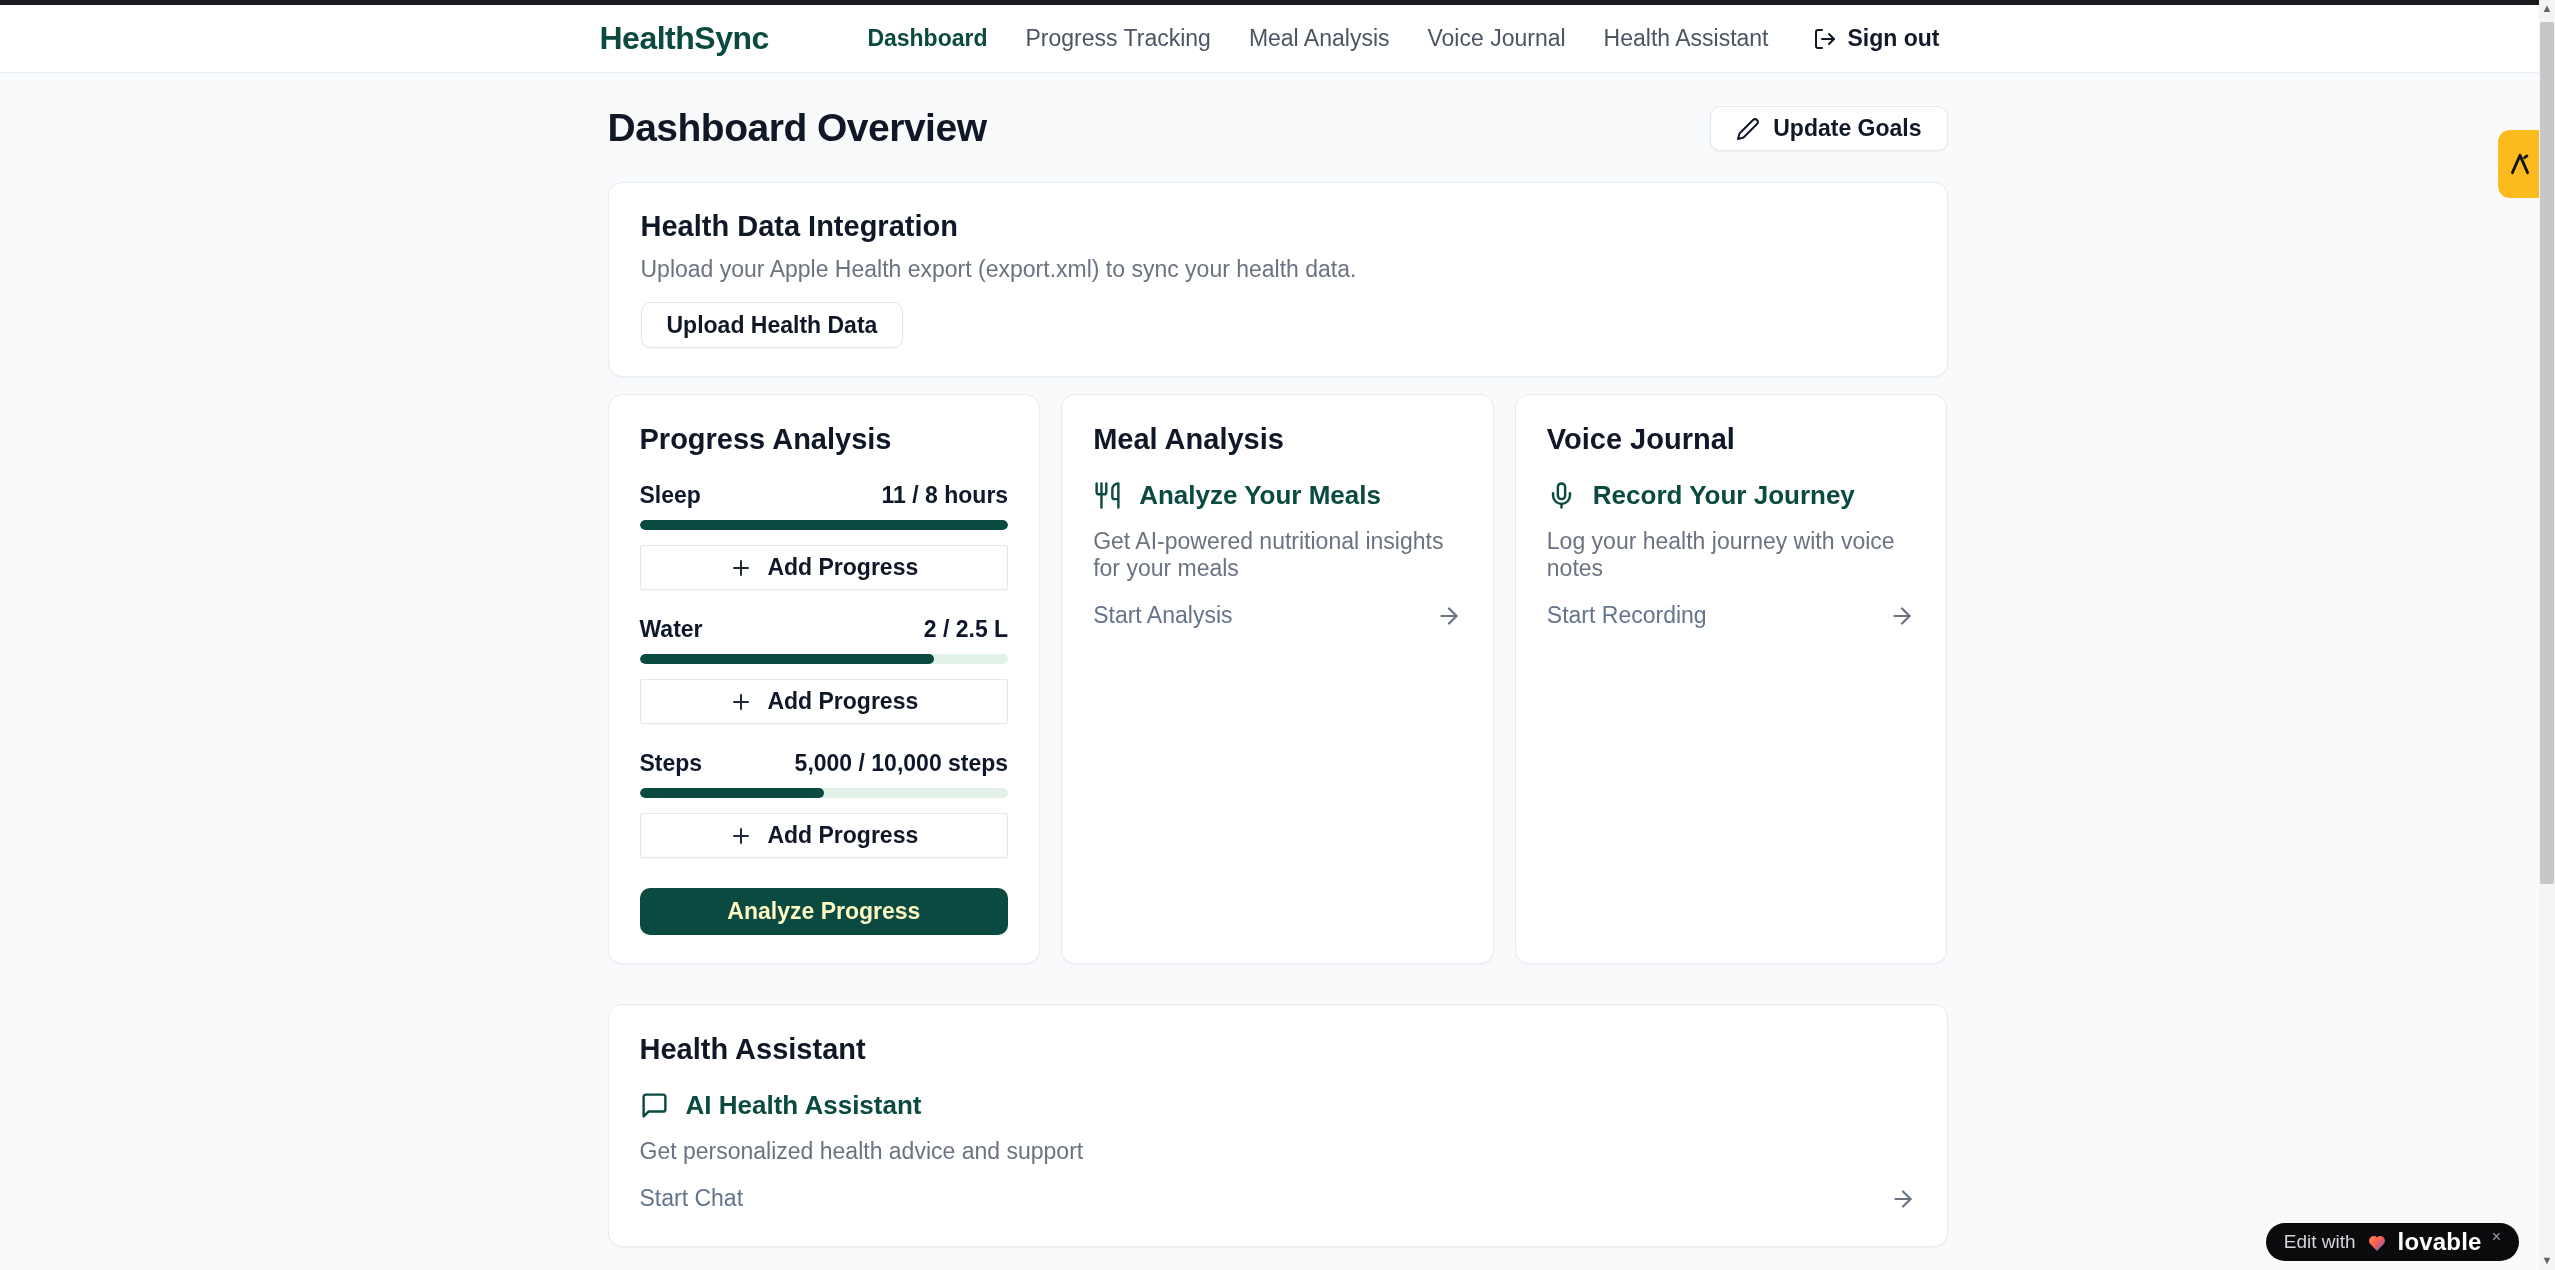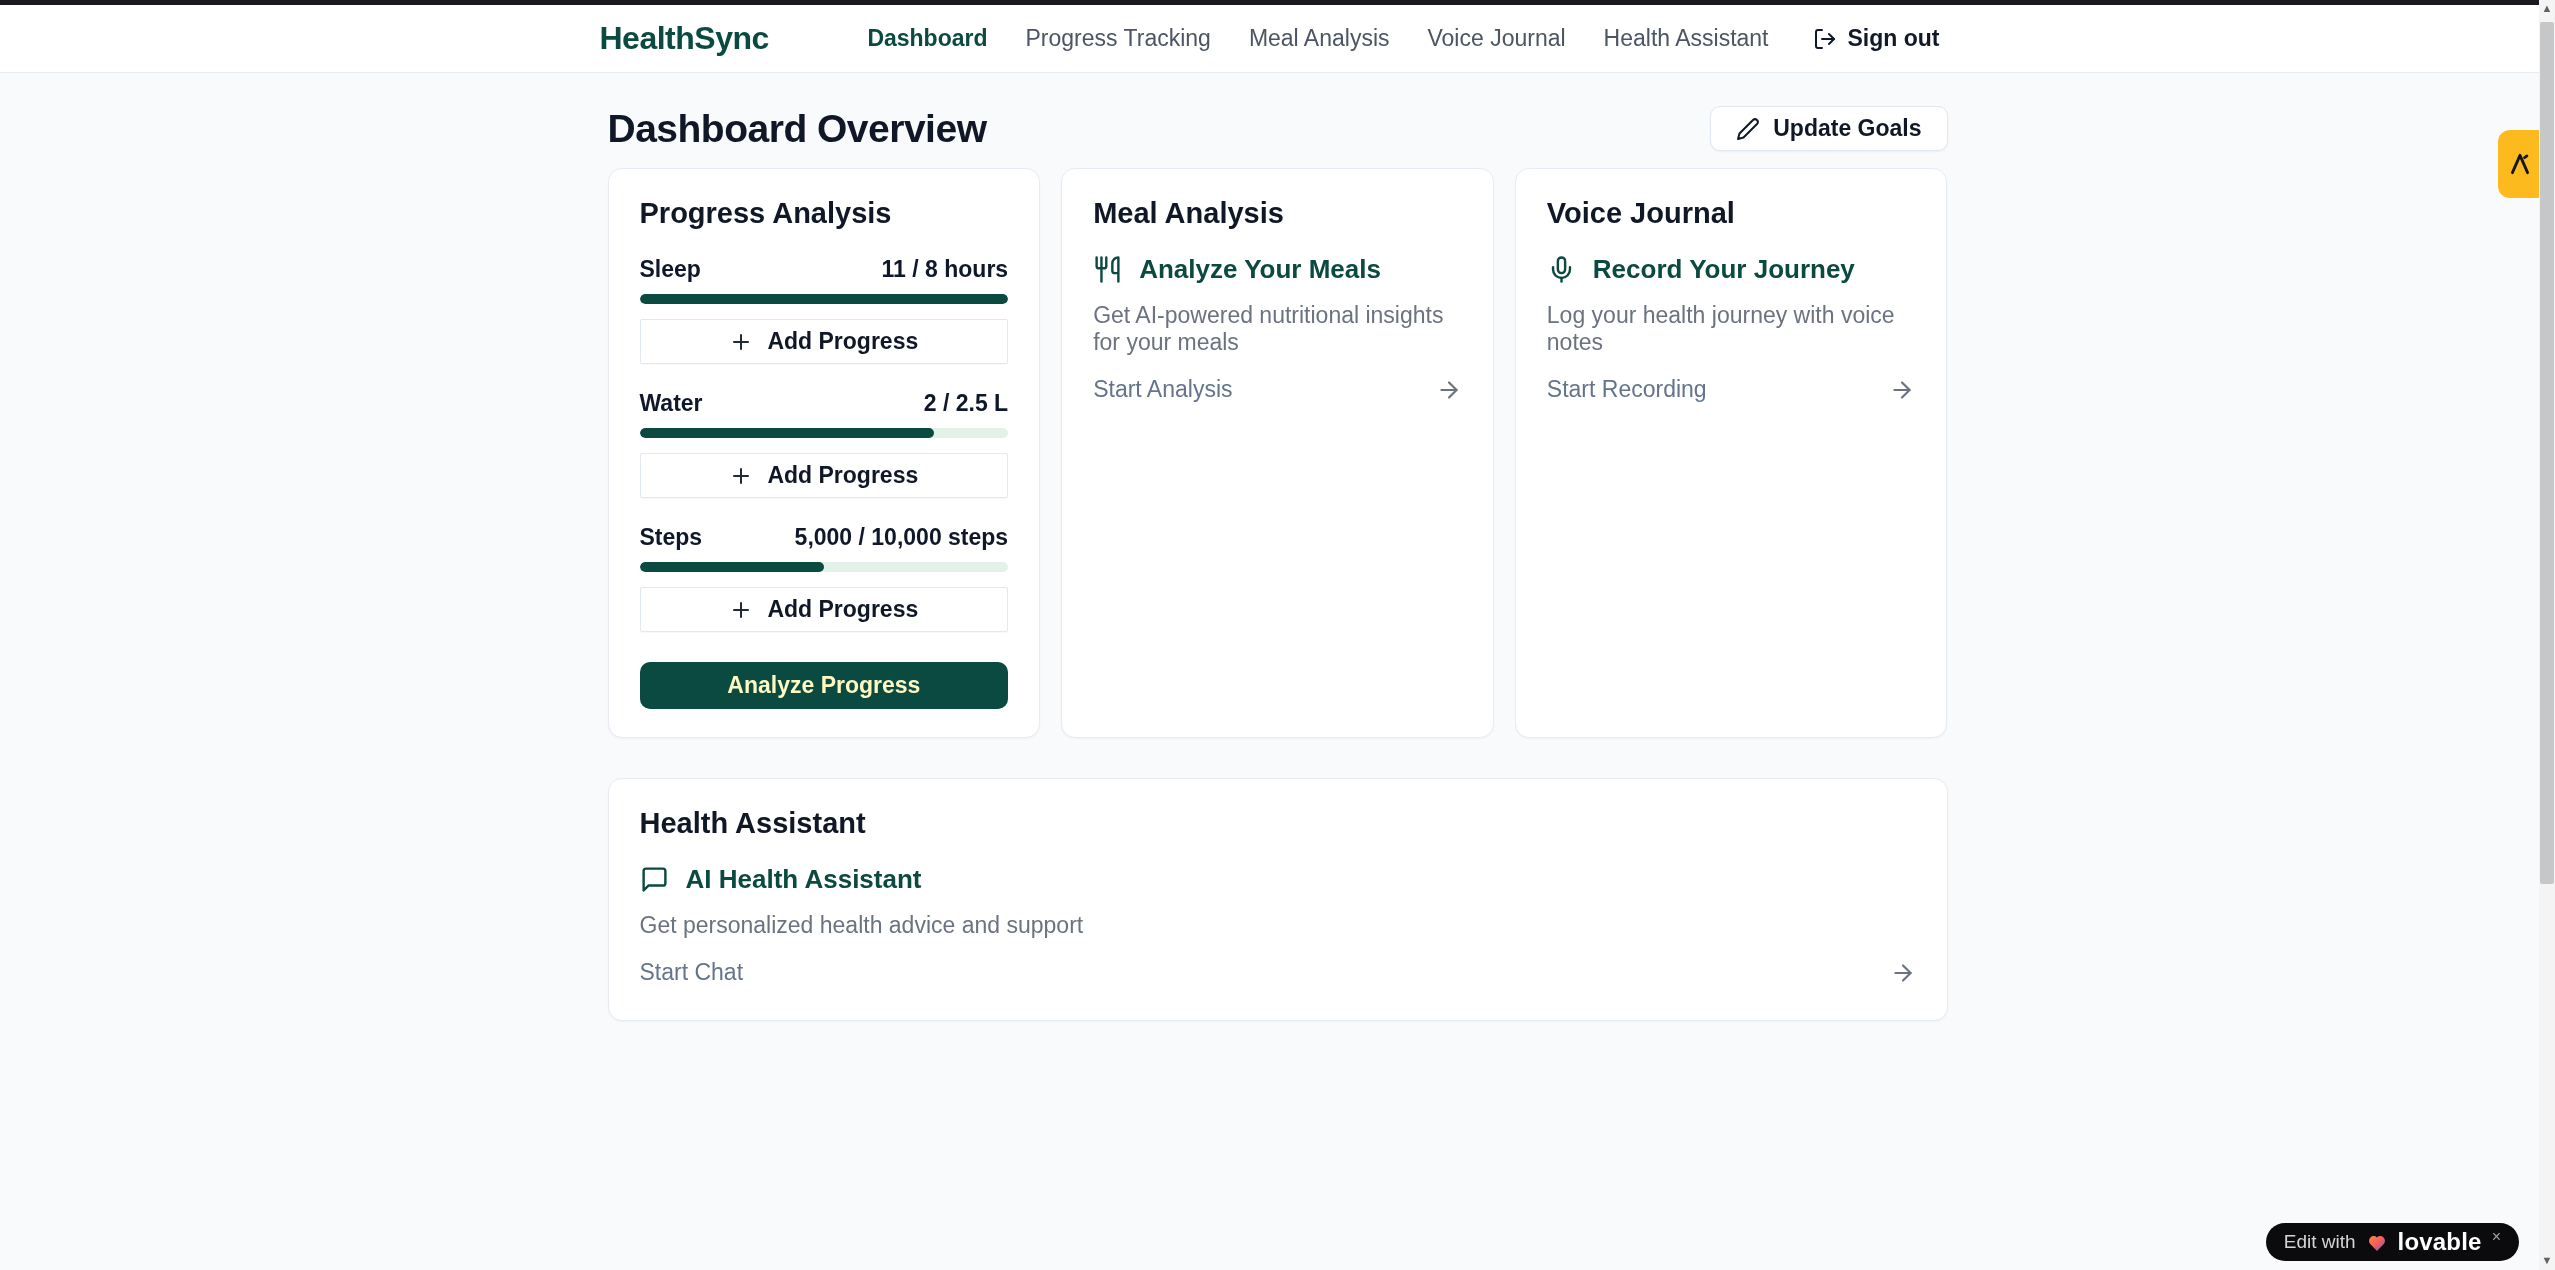--- a/index.html
+++ b/index.html
@@ -23,21 +23,21 @@
   .header-inner { display: flex; align-items: center; justify-content: space-between; height: 100%; }
   .logo { font-size: 32px; font-weight: 700; color: #0b4a40; letter-spacing: -0.5px; cursor: pointer; }
   nav { display: flex; align-items: center; gap: 38px; }
   .nav-link { font-size: 23px; color: #4b5563; cursor: pointer; font-weight: 500; }
   .nav-link.active { color: #0b4a40; font-weight: 600; }
   .signout { display: flex; align-items: center; gap: 11px; font-size: 23px; font-weight: 600; color: #111827; cursor: pointer; margin-left: 6px; }
   .signout svg { width: 24px; height: 24px; stroke: #111827; }
 
   
   main { padding-top: 33px; }
-  .page-head { display: flex; align-items: center; justify-content: space-between; }
+  .page-head { display: flex; justify-content: space-between; }
   h1 { font-size: 39px; font-weight: 700; letter-spacing: -0.5px; color: #101726; }
   .btn-outline {
     background: #fff; border: 1px solid #e2e8f0; border-radius: 10px;
     height: 45px; padding: 0 25px; display: inline-flex; align-items: center; gap: 13px;
     font-size: 23px; font-weight: 600; color: #101726; cursor: pointer;
     box-shadow: 0 1px 2px rgba(16,24,40,.05);
   }
   .btn-outline svg { width: 24px; height: 24px; stroke: #101726; }
 
   .card {
@@ -144,20 +144,25 @@
     <button class="btn-outline">
       <span style="display:flex">
         <svg viewBox="0 0 24 24" fill="none" stroke-width="2" stroke-linecap="round" stroke-linejoin="round">
           <path d="M17 3a2.83 2.83 0 0 1 4 4L7.5 20.5 2 22l1.5-5.5Z"></path>
         </svg>
       </span>
       <span>Update Goals</span>
     </button>
   </div>
 
+  <section class="card integration-card">
+    <div class="card-title">Health Data Integration</div>
+    <div class="desc">Upload your Apple Health export (export.xml) to sync your health data.</div>
+    <button class="btn-outline">Upload Health Data</button>
+  </section>
 
   <section class="grid-3">
 
     <div class="card">
       <div class="card-title">Progress Analysis</div>
 
       <div class="p-group">
         <div class="p-labels">
           <span class="p-label">Sleep</span>
           <span class="p-value">11 / 8 hours</span>

